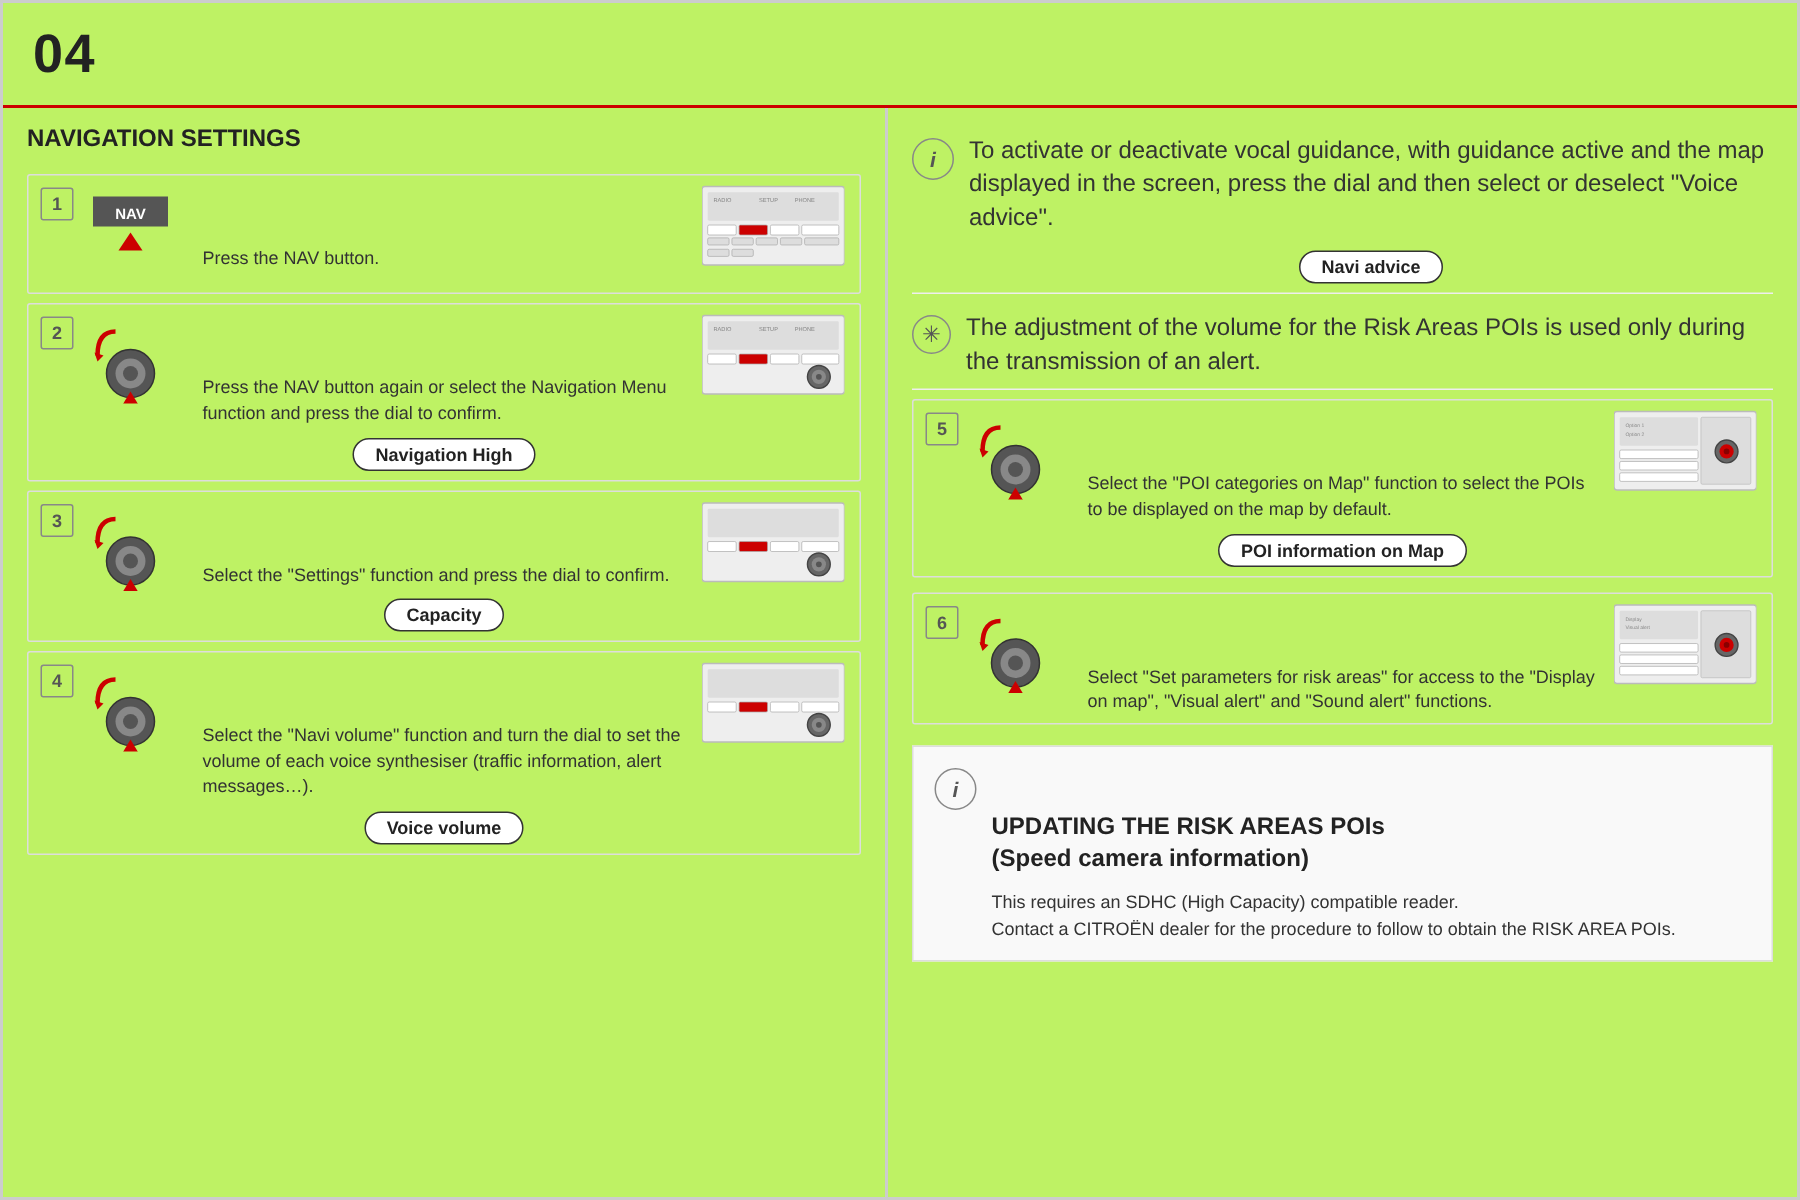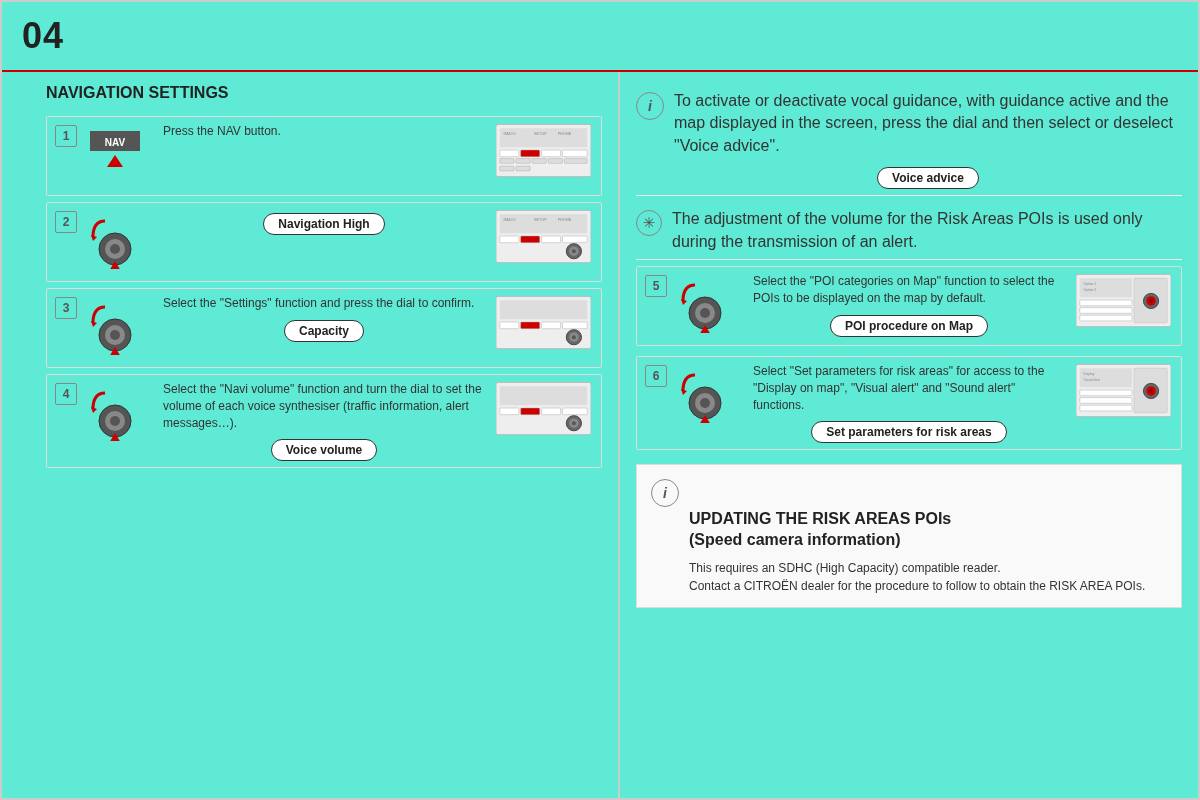--- a/index.html
+++ b/index.html
@@ -9,21 +9,21 @@
       width: 1200px;
       height: 800px;
       overflow: hidden;
       font-size: 13px;
       color: #222;
     }
 
     .page {
       width: 1200px;
       height: 800px;
-      background: #5eead4;
+      background: #bef264;
       border: 2px solid #ccc;
       display: flex;
       flex-direction: column;
     }
 
     
     .header {
       display: flex;
       align-items: center;
       padding: 10px 20px;
@@ -56,21 +56,20 @@
       color: #222;
       margin-left: 8px;
       letter-spacing: 2px;
     }
 
     
     .main-content {
       display: flex;
       flex: 1;
       overflow: hidden;
-      padding-left: 28px;
     }
 
     
     .left-col {
       width: 590px;
       border-right: 2px solid #ccc;
       padding: 12px 16px;
       display: flex;
       flex-direction: column;
       gap: 6px;
@@ -115,20 +114,21 @@
       align-items: center;
       justify-content: flex-start;
     }
 
     .step-body {
       flex: 1;
       display: flex;
       flex-direction: column;
       justify-content: flex-end;
       gap: 4px;
+      margin-top: 41px;
     }
 
     .step-text {
       font-size: 12px;
       line-height: 1.4;
       color: #333;
     }
 
     .step-button {
       border: 1.5px solid #333;
@@ -316,20 +316,21 @@
             <polygon points="6,26 8,32 12,28" fill="#cc0000"></polygon>
 
             <circle cx="30" cy="40" r="16" fill="#555" stroke="#333" stroke-width="1"></circle>
             <circle cx="30" cy="40" r="10" fill="#888"></circle>
             <circle cx="30" cy="40" r="5" fill="#555"></circle>
 
             <polygon points="30,52 24,62 36,62" fill="#cc0000"></polygon>
           </svg>
         </div>
         <div class="step-body">
+          <span class="step-text">Press the NAV button again or select the Navigation Menu function and press the dial to confirm.</span>
           <span class="step-button">Navigation High</span>
         </div>
         <div class="step-image">
           <svg class="radio-svg" viewBox="0 0 100 55">
             <rect x="0" y="0" width="100" height="55" fill="#eee" stroke="#bbb" stroke-width="1" rx="2"></rect>
             <rect x="4" y="4" width="92" height="20" fill="#ddd" rx="1"></rect>
             <text x="8" y="11" font-size="4" fill="#888">RADIO</text>
             <text x="40" y="11" font-size="4" fill="#888">SETUP</text>
             <text x="65" y="11" font-size="4" fill="#888">PHONE</text>
             <rect x="4" y="27" width="20" height="7" fill="#fff" stroke="#aaa" stroke-width="0.5" rx="1"></rect>
@@ -406,21 +407,21 @@
       </div>
     </div>
 
     <div class="right-col">
 
       <div class="info-row">
         <div class="info-icon">i</div>
         <div class="info-body">
           <span class="info-text">To activate or deactivate vocal guidance, with guidance active and the map displayed in the screen, press the dial and then select or deselect "Voice advice".</span>
           <div style="margin-top:6px; text-align:center;">
-            <span class="step-button">Voice advice</span>
+            <span class="step-button">Navi advice</span>
           </div>
         </div>
       </div>
 
       <div class="info-row">
         <div class="sun-icon">✳</div>
         <div class="info-body">
           <span class="info-text">The adjustment of the volume for the Risk Areas POIs is used only during the transmission of an alert.</span>
         </div>
       </div>
@@ -432,21 +433,21 @@
             <path d="M 20,12 Q 8,12 8,28" stroke="#cc0000" stroke-width="3" fill="none"></path>
             <polygon points="6,26 8,32 12,28" fill="#cc0000"></polygon>
             <circle cx="30" cy="40" r="16" fill="#555" stroke="#333" stroke-width="1"></circle>
             <circle cx="30" cy="40" r="10" fill="#888"></circle>
             <circle cx="30" cy="40" r="5" fill="#555"></circle>
             <polygon points="30,52 24,62 36,62" fill="#cc0000"></polygon>
           </svg>
         </div>
         <div class="step-body">
           <span class="step-text">Select the "POI categories on Map" function to select the POIs to be displayed on the map by default.</span>
-          <span class="step-button">POI procedure on Map</span>
+          <span class="step-button">POI information on Map</span>
         </div>
         <div class="step-image">
           <svg class="radio-svg" viewBox="0 0 100 55">
             <rect x="0" y="0" width="100" height="55" fill="#eee" stroke="#bbb" stroke-width="1" rx="2"></rect>
             <rect x="4" y="4" width="55" height="20" fill="#ddd" rx="1"></rect>
             <rect x="61" y="4" width="35" height="47" fill="#ddd" rx="1" stroke="#bbb" stroke-width="0.5"></rect>
             <text x="8" y="11" font-size="3.5" fill="#888">Option 1</text>
             <text x="8" y="17" font-size="3.5" fill="#888">Option 2</text>
             <rect x="4" y="27" width="55" height="6" fill="#fff" stroke="#aaa" stroke-width="0.5" rx="1"></rect>
             <rect x="4" y="35" width="55" height="6" fill="#fff" stroke="#aaa" stroke-width="0.5" rx="1"></rect>
@@ -465,21 +466,20 @@
             <path d="M 20,12 Q 8,12 8,28" stroke="#cc0000" stroke-width="3" fill="none"></path>
             <polygon points="6,26 8,32 12,28" fill="#cc0000"></polygon>
             <circle cx="30" cy="40" r="16" fill="#555" stroke="#333" stroke-width="1"></circle>
             <circle cx="30" cy="40" r="10" fill="#888"></circle>
             <circle cx="30" cy="40" r="5" fill="#555"></circle>
             <polygon points="30,52 24,62 36,62" fill="#cc0000"></polygon>
           </svg>
         </div>
         <div class="step-body">
           <span class="step-text">Select "Set parameters for risk areas" for access to the "Display on map", "Visual alert" and "Sound alert" functions.</span>
-          <span class="step-button">Set parameters for risk areas</span>
         </div>
         <div class="step-image">
           <svg class="radio-svg" viewBox="0 0 100 55">
             <rect x="0" y="0" width="100" height="55" fill="#eee" stroke="#bbb" stroke-width="1" rx="2"></rect>
             <rect x="4" y="4" width="55" height="20" fill="#ddd" rx="1"></rect>
             <rect x="61" y="4" width="35" height="47" fill="#ddd" rx="1" stroke="#bbb" stroke-width="0.5"></rect>
             <text x="8" y="11" font-size="3.5" fill="#888">Display</text>
             <text x="8" y="17" font-size="3.5" fill="#888">Visual alert</text>
             <rect x="4" y="27" width="55" height="6" fill="#fff" stroke="#aaa" stroke-width="0.5" rx="1"></rect>
             <rect x="4" y="35" width="55" height="6" fill="#fff" stroke="#aaa" stroke-width="0.5" rx="1"></rect>

